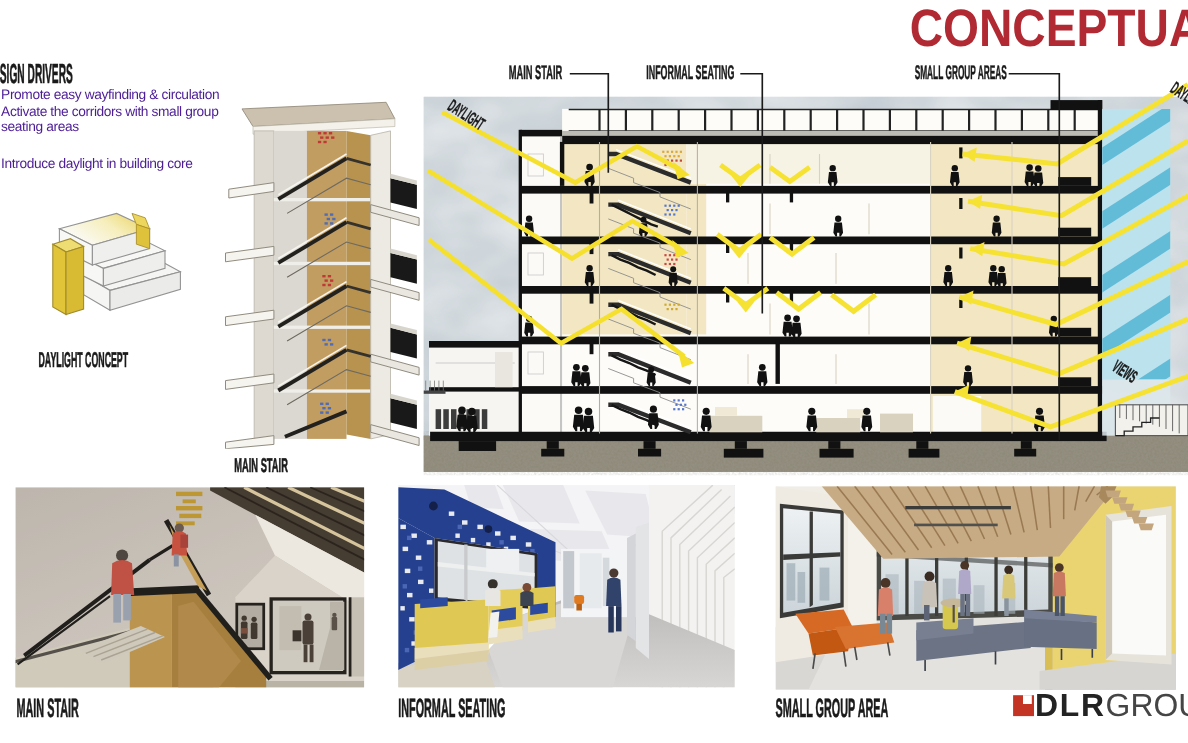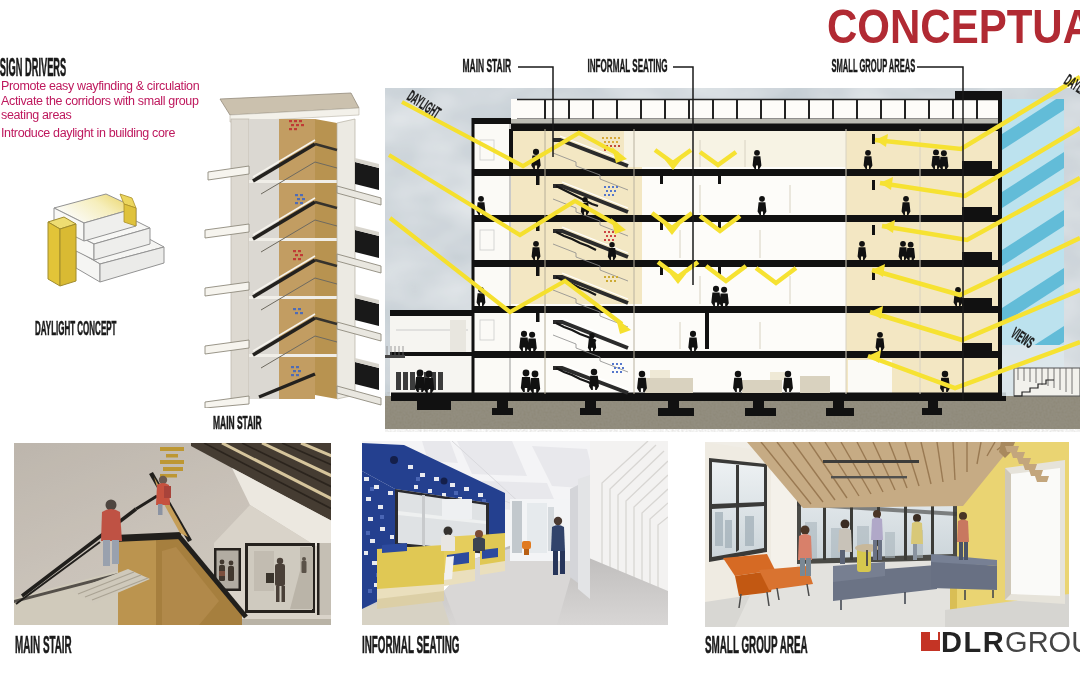--- a/index.html
+++ b/index.html
@@ -8,24 +8,24 @@
   .abs{position:absolute;}
   .cond{font-weight:bold;transform-origin:0 0;white-space:nowrap;color:#1a1a1a;-webkit-text-stroke:0.6px #1a1a1a;}
 </style>
 </head>
 <body>
 
 <div class="abs" style="left:827px;top:-1px;font-size:48px;font-weight:bold;color:#b12a33;transform:scaleX(0.875);transform-origin:0 0;">CONCEPTUAL</div>
 
 <div class="abs cond" style="left:-13px;top:53px;font-size:25px;transform:scaleX(0.37);">DESIGN DRIVERS</div>
 
-<div class="abs" style="left:1px;top:79px;font-size:12.5px;line-height:14.5px;color:#be185d;width:210px;letter-spacing:-0.35px;">
+<div class="abs" style="left:1px;top:79px;font-size:12.5px;line-height:14.5px;color:#4c1d95;width:210px;letter-spacing:-0.35px;">
 Promote easy wayfinding &amp; circulation<br>
 Activate the corridors with small group seating areas<br>
-<div style="margin-top:3px;">Introduce daylight in building core</div>
+<div style="margin-top:19px;">Introduce daylight in building core</div>
 </div>
 
 <svg class="abs" style="left:28px;top:192px;" width="145" height="112" viewBox="0 0 145 112">
   <defs>
     <linearGradient id="topglow" x1="0" y1="0.5" x2="1" y2="0">
       <stop offset="0" stop-color="#fbfbf9"></stop>
         <stop offset="0.5" stop-color="#f6eebc"></stop>
         <stop offset="1" stop-color="#e8cf52"></stop>
     </linearGradient>
   </defs>

